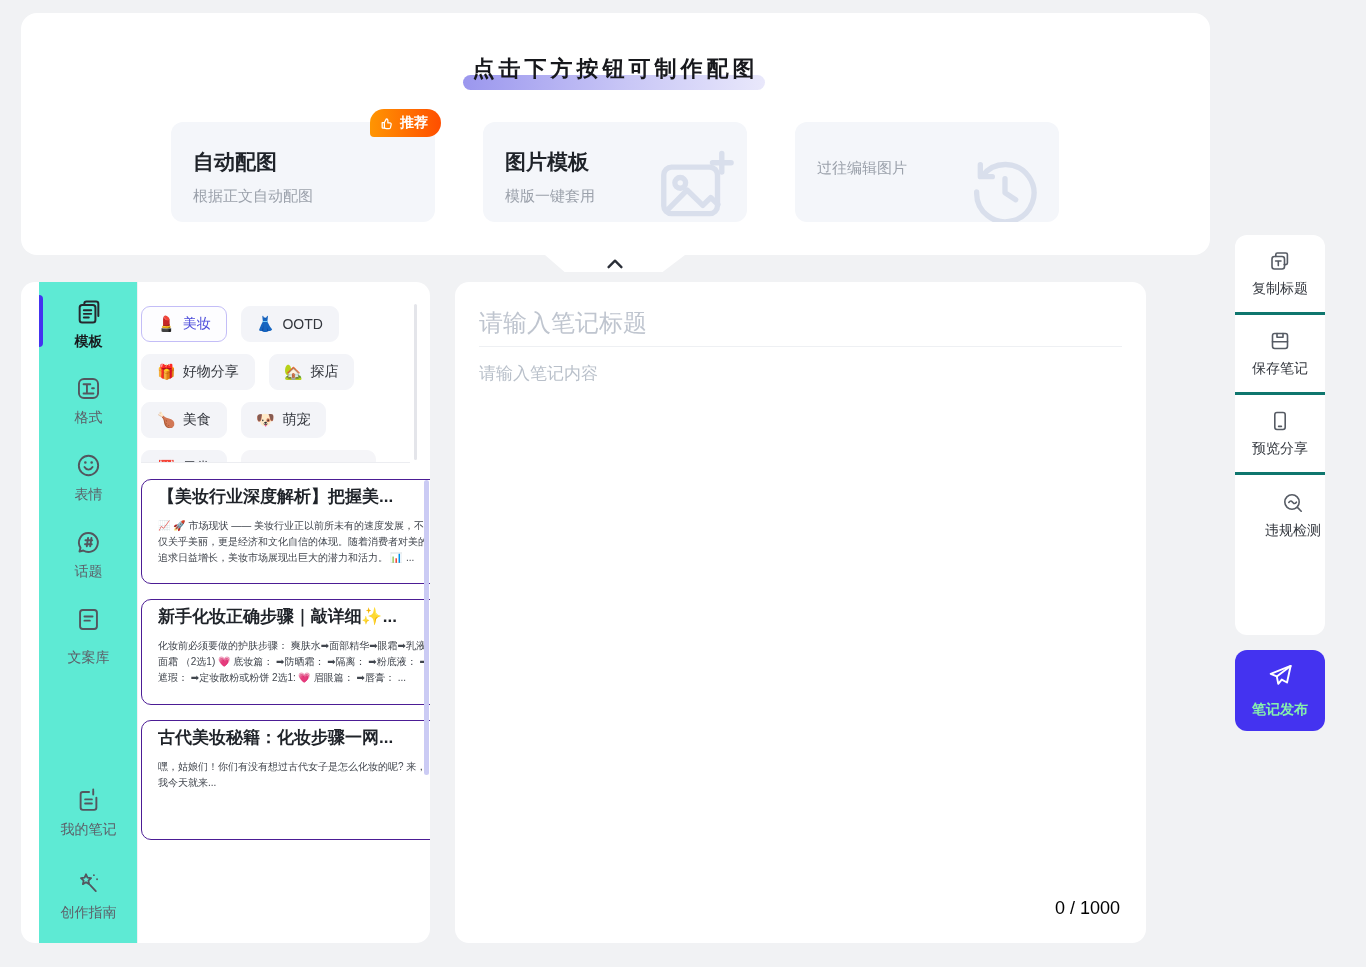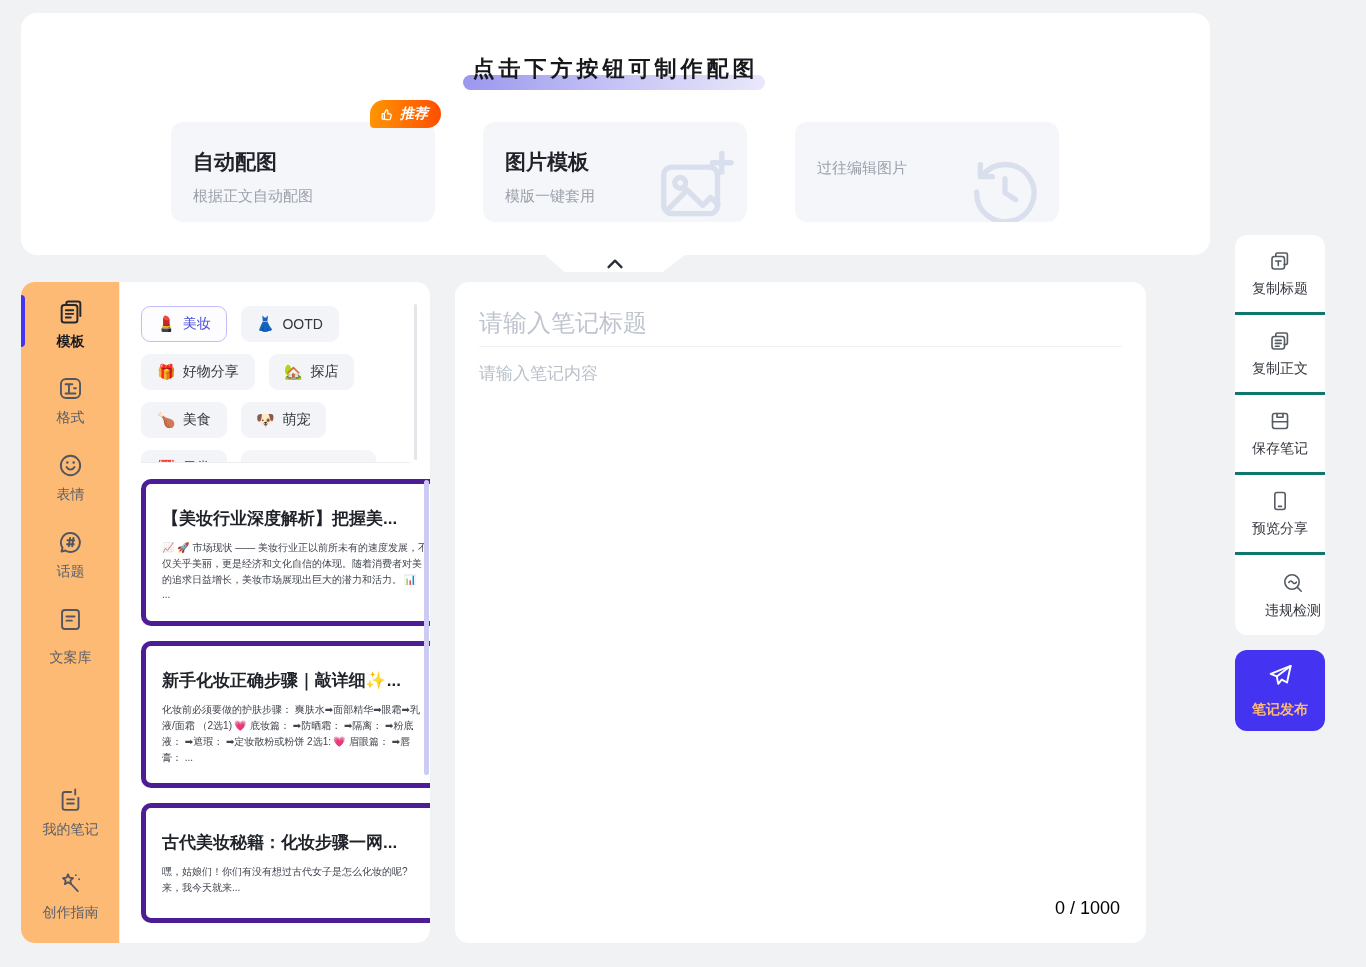--- a/index.html
+++ b/index.html
@@ -17,55 +17,55 @@
   .top-title { position:relative; display:inline-block; font-size:22px; font-weight:700; letter-spacing:4px; color:#17181c; }
   .top-title .hl-bar { position:absolute; left:-10px; right:-6px; bottom:-6px; height:15px; border-radius:8px;
     background:linear-gradient(90deg,#9b97ee 0%,#c9c7f6 55%,#e9e8fb 100%); z-index:0; }
   .top-title .hl-text { position:relative; z-index:1;margin-top:21px; }
 
   .make-card { position:absolute; top:109px; width:264px; height:100px; background:#f4f6fa;
     border-radius:12px; padding:26px 0 0 22px; overflow:hidden; cursor:pointer; }
   .make-card .mc-title { font-size:21px; font-weight:700; color:#1f2329; }
   .make-card .mc-sub { margin-top:11px; font-size:15px; color:#9ba1ab; }
   .mc-icon { position:absolute; right:8px; bottom:-6px; color:#d9dfec; }
-  .badge { position:absolute; left:349px; top:87px; height:28px; padding:0 13px 0 10px;
+  .badge { position:absolute; left:349px; top:96px; height:28px; padding:0 13px 0 10px;
     display:flex; align-items:center; gap:5px;
     background:linear-gradient(90deg,#ff9502,#ff4e00);
-    border-radius:14px 14px 14px 4px; color:#fff; font-size:14px; font-weight:700; z-index:2;font-style:italic; }
+    border-radius:14px 14px 14px 4px; color:#fff; font-size:14px; font-weight:700; z-index:2; }
 
   
   .notch { position:absolute; left:545px; top:255px; width:140px; height:18px; background:#fff;
     clip-path:polygon(0 0,100% 0,84% 95%,14% 95%); display:flex; align-items:flex-start; justify-content:center; cursor:pointer; }
   .notch svg { margin-top:0; }
 
   
   .left-panel { left:21px; top:282px; width:409px; height:661px; border-radius:14px; overflow:hidden; }
-  .nav-col { position:absolute; left:0; top:0; bottom:0; width:99px; background:#fdba74; border-right:1px solid #f0f1f4; }
+  .nav-col { position:absolute; left:18px; top:0; bottom:0; width:99px; background:#5eead4; border-right:1px solid #f0f1f4; }
   .active-bar { position:absolute; left:0; top:13px; width:4px; height:52px; background:#4433f0; border-radius:0 4px 4px 0; }
   .nav-item { position:absolute; left:0; width:99px; display:flex; flex-direction:column; align-items:center; gap:7px;
     color:#5c6069; font-size:14px; cursor:pointer; }
   .nav-item .nv-icon { color:#53565e; display:flex; }
   .nav-item.active { color:#17181c; font-weight:700; }
   .nav-item.active .nv-icon { color:#26282e; }
 
   .content-col { position:absolute; left:100px; top:0; right:0; bottom:0; }
   .chips-wrap { position:absolute; left:0; top:0; right:0; height:180px; padding:24px 26px 0 20px;
     display:flex; flex-wrap:wrap; gap:12px 14px; align-content:flex-start; overflow:hidden; }
   .chip { height:36px; display:inline-flex; align-items:center; gap:7px; padding:0 15px;
     background:#f3f4f8; border:1px solid #f3f4f8; border-radius:9px; font-size:14px; color:#33363d; cursor:pointer; }
   .chip .c-emoji { font-size:15px; }
   .chip.active { background:#fdfdff; border:1px solid #c3bdf7; color:#4d4ddb; }
   .chip.ghost { background:#f5f5f8; border-color:#f5f5f8; }
   .chips-scrollbar { position:absolute; right:13px; top:22px; width:3px; height:156px; background:#e4e5ea; border-radius:2px; }
   .chips-divider { position:absolute; left:20px; right:20px; top:180px; height:1px; background:#ecedf1; }
 
   .tpl-list { position:absolute; left:0; top:181px; right:0; bottom:0; padding:16px 22px 0 20px; overflow:hidden;
     display:flex; flex-direction:column; gap:15px; }
-  .tpl-card { flex:0 0 auto; width:308px; background:#fff; border:5px solid #4c1d95; border-radius:10px;
-    padding:23px 16px 18px 16px; cursor:pointer; }
+  .tpl-card { flex:0 0 auto; width:308px; background:#fff; border:1px solid #4c1d95; border-radius:10px;
+    padding:5px 16px 18px 16px; cursor:pointer; }
   .tpl-card.short { min-height:120px; }
   .tpl-title { font-size:17px; font-weight:700; color:#1f2329; white-space:nowrap; overflow:hidden; }
   .tpl-body { margin-top:10px; font-size:10px; color:#40454d; line-height:1.58; max-height:132px; overflow:hidden; }
   .tpl-scrollbar { position:absolute; right:1px; top:198px; width:5px; height:295px; background:#cbcbf4; border-radius:3px; }
 
   
   .editor-panel { left:455px; top:282px; width:691px; height:661px; border-radius:14px; }
   .title-input { position:absolute; left:24px; right:24px; top:18px; height:46px; border:none; outline:none;
     font-family:inherit; font-size:24px; font-weight:500; color:#21242b; background:transparent; }
   .title-input::placeholder { color:#bfc5cf; }
@@ -76,21 +76,21 @@
   .char-counter { position:absolute; right:26px; bottom:24px; font-size:18px; color:#000000; }
 
   
   .actions-rail { left:1235px; top:235px; width:90px; height:400px; border-radius:12px; overflow:hidden; }
   .action-btn { height:80px; display:flex; flex-direction:column; align-items:center; justify-content:center; gap:7px;
     cursor:pointer; border-bottom:3px solid #0f766e; }
   .action-btn:last-child { border-bottom:none;padding-left:26px; }
   .action-btn .a-icon { color:#565b64; display:flex; }
   .action-btn .a-label { font-size:14px; color:#33373e; }
   .publish-btn { position:absolute; left:1235px; top:650px; width:90px; height:81px; border-radius:12px;
-    background:#4433f0; color:#fdba74; display:flex; flex-direction:column; align-items:center; justify-content:center;
+    background:#4433f0; color:#86efac; display:flex; flex-direction:column; align-items:center; justify-content:center;
     gap:12px; cursor:pointer; }
   .publish-btn .p-label { font-size:14px; font-weight:700; }
   svg { display:block; }
 </style>
 </head>
 <body>
 
 <div class="stage">
 
   <div class="panel top-panel">
@@ -297,30 +297,20 @@
           <rect x="4" y="7.5" width="12.5" height="12.5" rx="2.4"></rect>
           <path d="M7.8 7.5V5.6A1.6 1.6 0 0 1 9.4 4h8.4a1.6 1.6 0 0 1 1.6 1.6V14a1.6 1.6 0 0 1-1.6 1.6h-1.6"></path>
           <path d="M7.6 12h5.4M10.3 12v4.6"></path>
         </svg>
       </span>
       <span class="a-label">复制标题</span>
     </div>
     <div class="action-btn">
       <span class="a-icon">
         <svg width="24" height="24" viewBox="0 0 24 24" fill="none" stroke="currentColor" stroke-width="1.6" stroke-linecap="round" stroke-linejoin="round">
-          <rect x="4" y="7.5" width="12.5" height="12.5" rx="2.4"></rect>
-          <path d="M7.8 7.5V5.6A1.6 1.6 0 0 1 9.4 4h8.4a1.6 1.6 0 0 1 1.6 1.6V14a1.6 1.6 0 0 1-1.6 1.6h-1.6"></path>
-          <path d="M7.4 11.4h5.8M7.4 14.4h5.8M7.4 17.2h3.8"></path>
-        </svg>
-      </span>
-      <span class="a-label">复制正文</span>
-    </div>
-    <div class="action-btn">
-      <span class="a-icon">
-        <svg width="24" height="24" viewBox="0 0 24 24" fill="none" stroke="currentColor" stroke-width="1.6" stroke-linecap="round" stroke-linejoin="round">
           <rect x="4.5" y="4.5" width="15" height="15" rx="2.2"></rect>
           <path d="M9 4.5v3.8h6V4.5"></path>
           <path d="M4.5 12.8h15"></path>
         </svg>
       </span>
       <span class="a-label">保存笔记</span>
     </div>
     <div class="action-btn">
       <span class="a-icon">
         <svg width="24" height="24" viewBox="0 0 24 24" fill="none" stroke="currentColor" stroke-width="1.6" stroke-linecap="round" stroke-linejoin="round">

